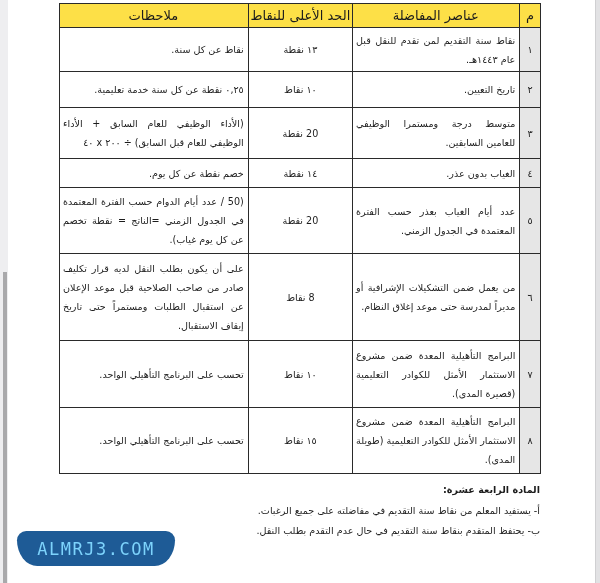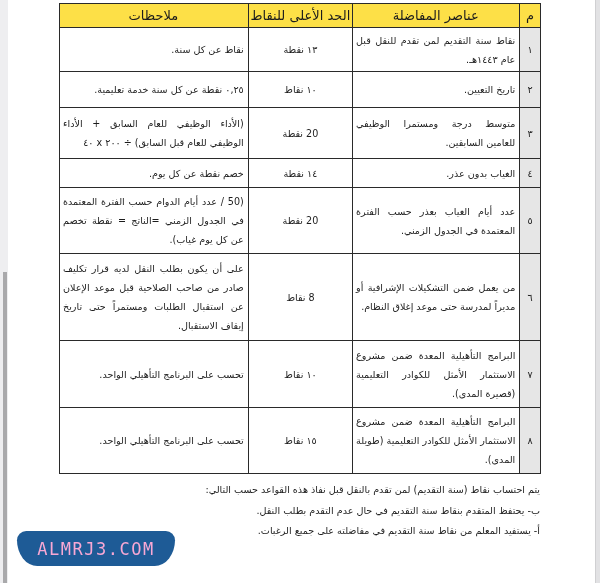--- a/index.html
+++ b/index.html
@@ -69,21 +69,21 @@
     .article .art-title { font-weight: bold; }
     .article .line { white-space: nowrap; }
 
     .logo {
       position: absolute;
       left: 17px; top: 531px;
       width: 158px; height: 35px;
       background: #1e5b96;
       border-radius: 10px 10px 22px 22px / 10px 10px 28px 28px;
       display: flex; align-items: center; justify-content: center;
-      color: #f9a8d4;
+      color: #7dd3fc;
       font-family: "DejaVu Sans Mono", monospace;
       font-size: 17px;
       letter-spacing: 1.5px;
       direction: ltr;
     }
   </style>
 </head>
 <body>
 
 <div class="left-edge"></div>
@@ -146,20 +146,20 @@
     <tr style="height:66px">
       <td class="col-num">٨</td>
       <td class="col-crit">البرامج التأهيلية المعدة ضمن مشروع الاستثمار الأمثل للكوادر التعليمية (طويلة المدى).</td>
       <td class="col-max">١٥ نقاط</td>
       <td class="col-notes">تحسب على البرنامج التأهيلي الواحد.</td>
     </tr>
   </tbody>
 </table>
 
 <div class="article">
-  <div class="line">يتم احتساب نقاط (سنة التقديم) لمن تقدم بالنقل قبل نفاذ هذه القواعد حسب التالي:</div>
+  <div class="art-title">المادة الرابعة عشرة:</div>
+  <div class="line">أ- يستفيد المعلم من نقاط سنة التقديم في مفاضلته على جميع الرغبات.</div>
   <div class="line">ب- يحتفظ المتقدم بنقاط سنة التقديم في حال عدم التقدم بطلب النقل.</div>
-  <div class="line">أ- يستفيد المعلم من نقاط سنة التقديم في مفاضلته على جميع الرغبات.</div>
 </div>
 
 <div class="logo">
   <span>ALMRJ3.COM</span>
 </div>
 
 </body></html>

